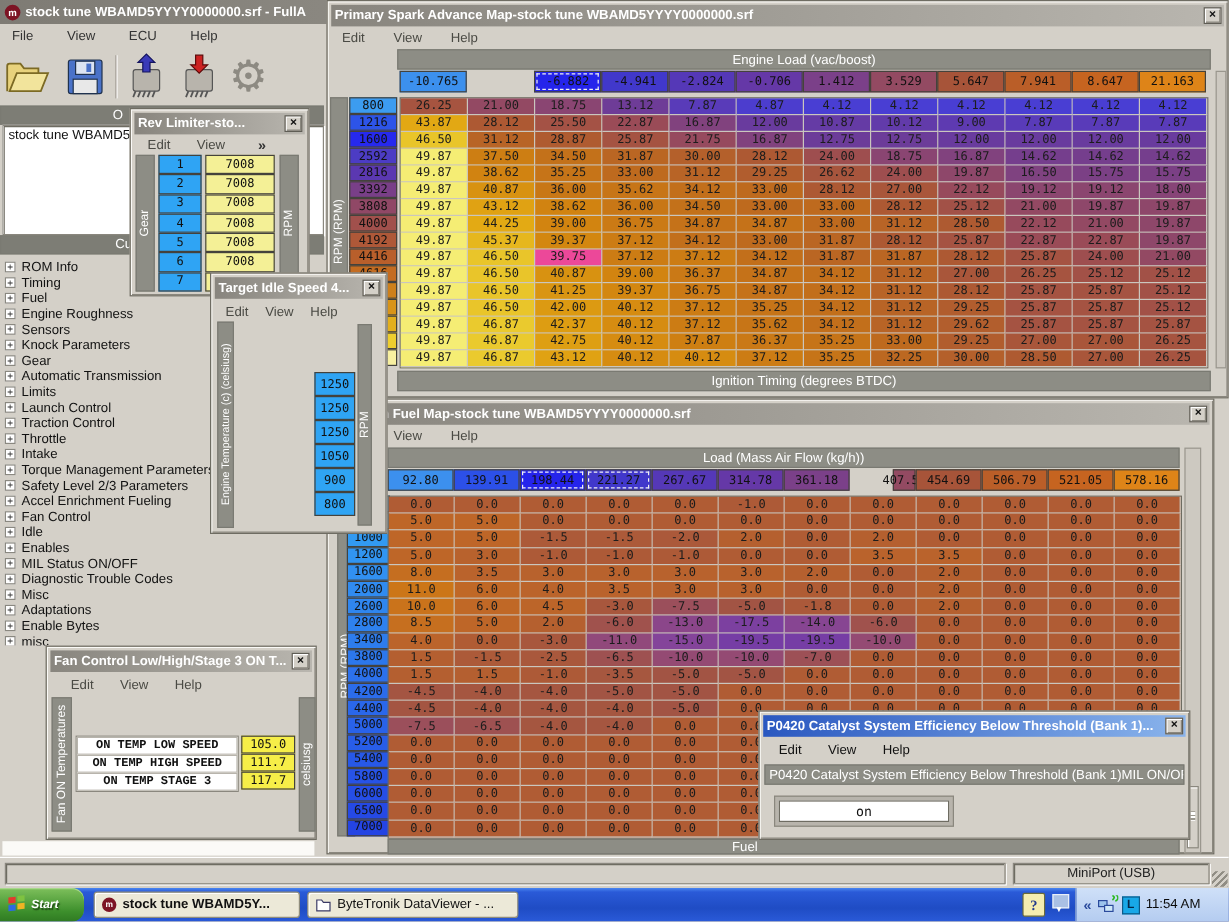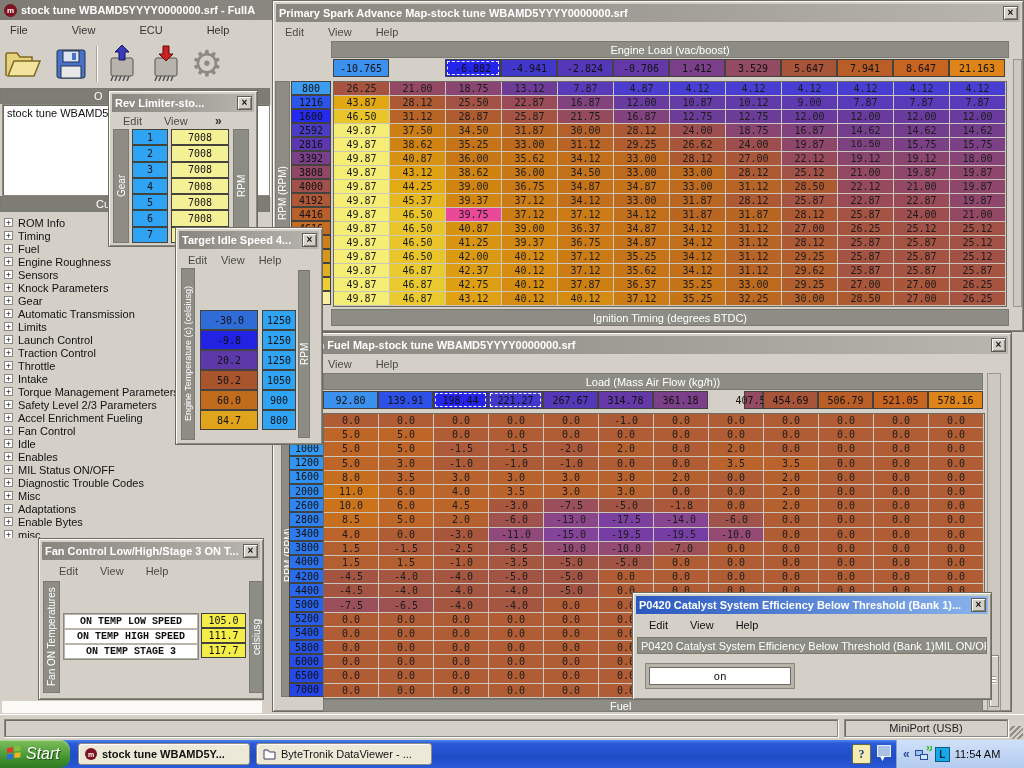--- a/index.html
+++ b/index.html
@@ -41,21 +41,21 @@
   .scroll{position:absolute;background:#cdc9c1;border:1px solid #9a978e;}
 </style>
 </head>
 <body>
 
 <div class="abs" style="left:0;top:0;width:1024px;height:740px;background:#d4d0c8;">
   <div class="abs" style="left:0;top:0;width:1024px;height:20px;background:linear-gradient(90deg,#7e7b74,#aca9a2);display:flex;align-items:center;padding:0 4px;">
     <span style="width:13px;height:13px;border-radius:50%;background:#7d1424;color:#fff;font:bold 8px 'Liberation Sans',sans-serif;display:inline-flex;align-items:center;justify-content:center;margin-right:4px;">m</span>
     <span style="color:#fff;font-size:11px;font-weight:bold;white-space:nowrap;overflow:hidden;">stock tune WBAMD5YYYY0000000.srf - FullA</span>
   </div>
-  <div class="menurow" style="left:10px;top:24px;gap:44px;color:#333;">
+  <div class="menurow" style="left:10px;top:24px;gap:28px;color:#333;">
     <span class="mi">File</span>
     <span class="mi">View</span>
     <span class="mi">ECU</span>
     <span class="mi">Help</span>
   </div>
 
   <div class="toolbtn" style="left:2px;">
     <svg width="38" height="30" viewBox="0 0 38 30">
       <path d="M2 27 L2 6 Q2 4 4 4 L13 4 L16 8 L28 8 L28 12" fill="#e8d27c" stroke="#7c6a24" stroke-width="1.5"></path>
       <path d="M4 27 L10 12 L36 12 L30 27 Z" fill="#f2e49c" stroke="#7c6a24" stroke-width="1.5"></path>
@@ -322,21 +322,21 @@
       <div class="cell" style="background: rgb(117, 62, 141);">14.62</div>
       <div class="cell" style="background: rgb(245, 237, 116);">49.87</div>
       <div class="cell" style="background: rgb(209, 131, 17);">38.62</div>
       <div class="cell" style="background: rgb(198, 116, 24);">35.25</div>
       <div class="cell" style="background: rgb(190, 106, 30);">33.00</div>
       <div class="cell" style="background: rgb(184, 100, 38);">31.12</div>
       <div class="cell" style="background: rgb(177, 93, 46);">29.25</div>
       <div class="cell" style="background: rgb(167, 85, 61);">26.62</div>
       <div class="cell" style="background: rgb(158, 78, 79);">24.00</div>
       <div class="cell" style="background: rgb(142, 71, 106);">19.87</div>
-      <div class="cell" style="background: rgb(127, 66, 128); font-family: Liberation Mono, monospace;">16.50</div>
+      <div class="cell" style="background: rgb(127, 66, 128);">16.50</div>
       <div class="cell" style="background: rgb(123, 64, 133);">15.75</div>
       <div class="cell" style="background: rgb(123, 64, 133);">15.75</div>
       <div class="cell" style="background: rgb(245, 237, 116);">49.87</div>
       <div class="cell" style="background: rgb(216, 146, 17);">40.87</div>
       <div class="cell" style="background: rgb(200, 119, 22);">36.00</div>
       <div class="cell" style="background: rgb(199, 117, 23);">35.62</div>
       <div class="cell" style="background: rgb(194, 111, 27);">34.12</div>
       <div class="cell" style="background: rgb(190, 106, 30);">33.00</div>
       <div class="cell" style="background: rgb(173, 89, 51);">28.12</div>
       <div class="cell" style="background: rgb(169, 86, 58);">27.00</div>
@@ -817,28 +817,20 @@
   </div>
   <div class="xbtn">×</div>
   <div class="menurow" style="left:12px;top:26px;gap:14px;">
     <span class="mi">Edit</span>
     <span class="mi">View</span>
     <span class="mi">Help</span>
   </div>
   <div class="vlabel" style="left:5px;top:40px;width:14px;height:172px;font-size:9px;">
     <span>Engine Temperature (c) (celsiusg)</span>
   </div>
-  <div class="grid" id="idle-temp" style="left:24px;top:82px;grid-template-columns:58px;grid-auto-rows:20px;">
-      <div class="axcell" style="background: rgb(47, 108, 216);">-30.0</div>
-      <div class="axcell" style="background: rgb(34, 34, 228);">-9.8</div>
-      <div class="axcell" style="background: rgb(92, 56, 168);">20.2</div>
-      <div class="axcell" style="background: rgb(168, 84, 44);">50.2</div>
-      <div class="axcell" style="background: rgb(192, 108, 28);">60.0</div>
-      <div class="axcell" style="background: rgb(224, 164, 28);">84.7</div>
-    </div>
   <div class="grid" id="idle-rpm" style="left:86px;top:82px;grid-template-columns:34px;grid-auto-rows:20px;">
       <div class="axcell" style="background: rgb(47, 164, 244);">1250</div>
       <div class="axcell" style="background: rgb(47, 164, 244);">1250</div>
       <div class="axcell" style="background: rgb(47, 164, 244);">1250</div>
       <div class="axcell" style="background: rgb(47, 164, 244);">1050</div>
       <div class="axcell" style="background: rgb(47, 164, 244);">900</div>
       <div class="axcell" style="background: rgb(47, 164, 244);">800</div>
     </div>
   <div class="vlabel" style="left:122px;top:42px;width:12px;height:168px;">
     <span>RPM</span>
@@ -892,21 +884,21 @@
 </div>
 
 <div class="abs" style="left:0;top:740px;width:1024px;height:28px;background:linear-gradient(180deg,#4a86f0 0%,#2a5ad8 12%,#1f4cc4 60%,#2a5ad8 100%);">
   <div style="position:absolute;left:0;top:0;width:70px;height:28px;border-radius:0 10px 10px 0;background:linear-gradient(180deg,#7ec05c,#3d8f2c 70%,#2f7a22);box-shadow:inset 0 1px 0 #a8d88c;display:flex;align-items:center;padding-left:6px;">
     <svg width="16" height="16" viewBox="0 0 16 16" style="margin-right:4px;">
       <rect x="1" y="2" width="6" height="5" fill="#e23a2e" transform="skewY(-6 )"></rect>
       <rect x="8.5" y="1.3" width="6" height="5" fill="#7fc241" transform="skewY(-6)"></rect>
       <rect x="1" y="8.5" width="6" height="5" fill="#2e6ae2" transform="skewY(-6)"></rect>
       <rect x="8.5" y="7.8" width="6" height="5" fill="#f0b424" transform="skewY(-6)"></rect>
     </svg>
-    <span style="color:#fff;font-weight:normal;font-size:16px;font-style:italic;text-shadow:1px 1px 1px #1e4a14;">Start</span>
+    <span style="color:#fff;font-weight:bold;font-size:10px;font-style:italic;text-shadow:1px 1px 1px #1e4a14;">Start</span>
   </div>
   <div class="taskbtn" style="position:absolute;left:78px;width:172px;font-weight:bold;">
     <span style="width:12px;height:12px;border-radius:50%;background:#7d1424;color:#fff;font:bold 7px 'Liberation Sans',sans-serif;display:inline-flex;align-items:center;justify-content:center;margin-right:5px;">m</span>
     <span>stock tune WBAMD5Y...</span>
   </div>
   <div class="taskbtn" style="position:absolute;left:256px;width:176px;">
     <svg width="13" height="12" viewBox="0 0 13 12" style="margin-right:5px;">
       <path d="M1 11 L1 2 L5 2 L6.5 4 L12 4 L12 11 Z" fill="#fff" stroke="#3a3a66"></path>
     </svg>
     <span>ByteTronik DataViewer - ...</span>

